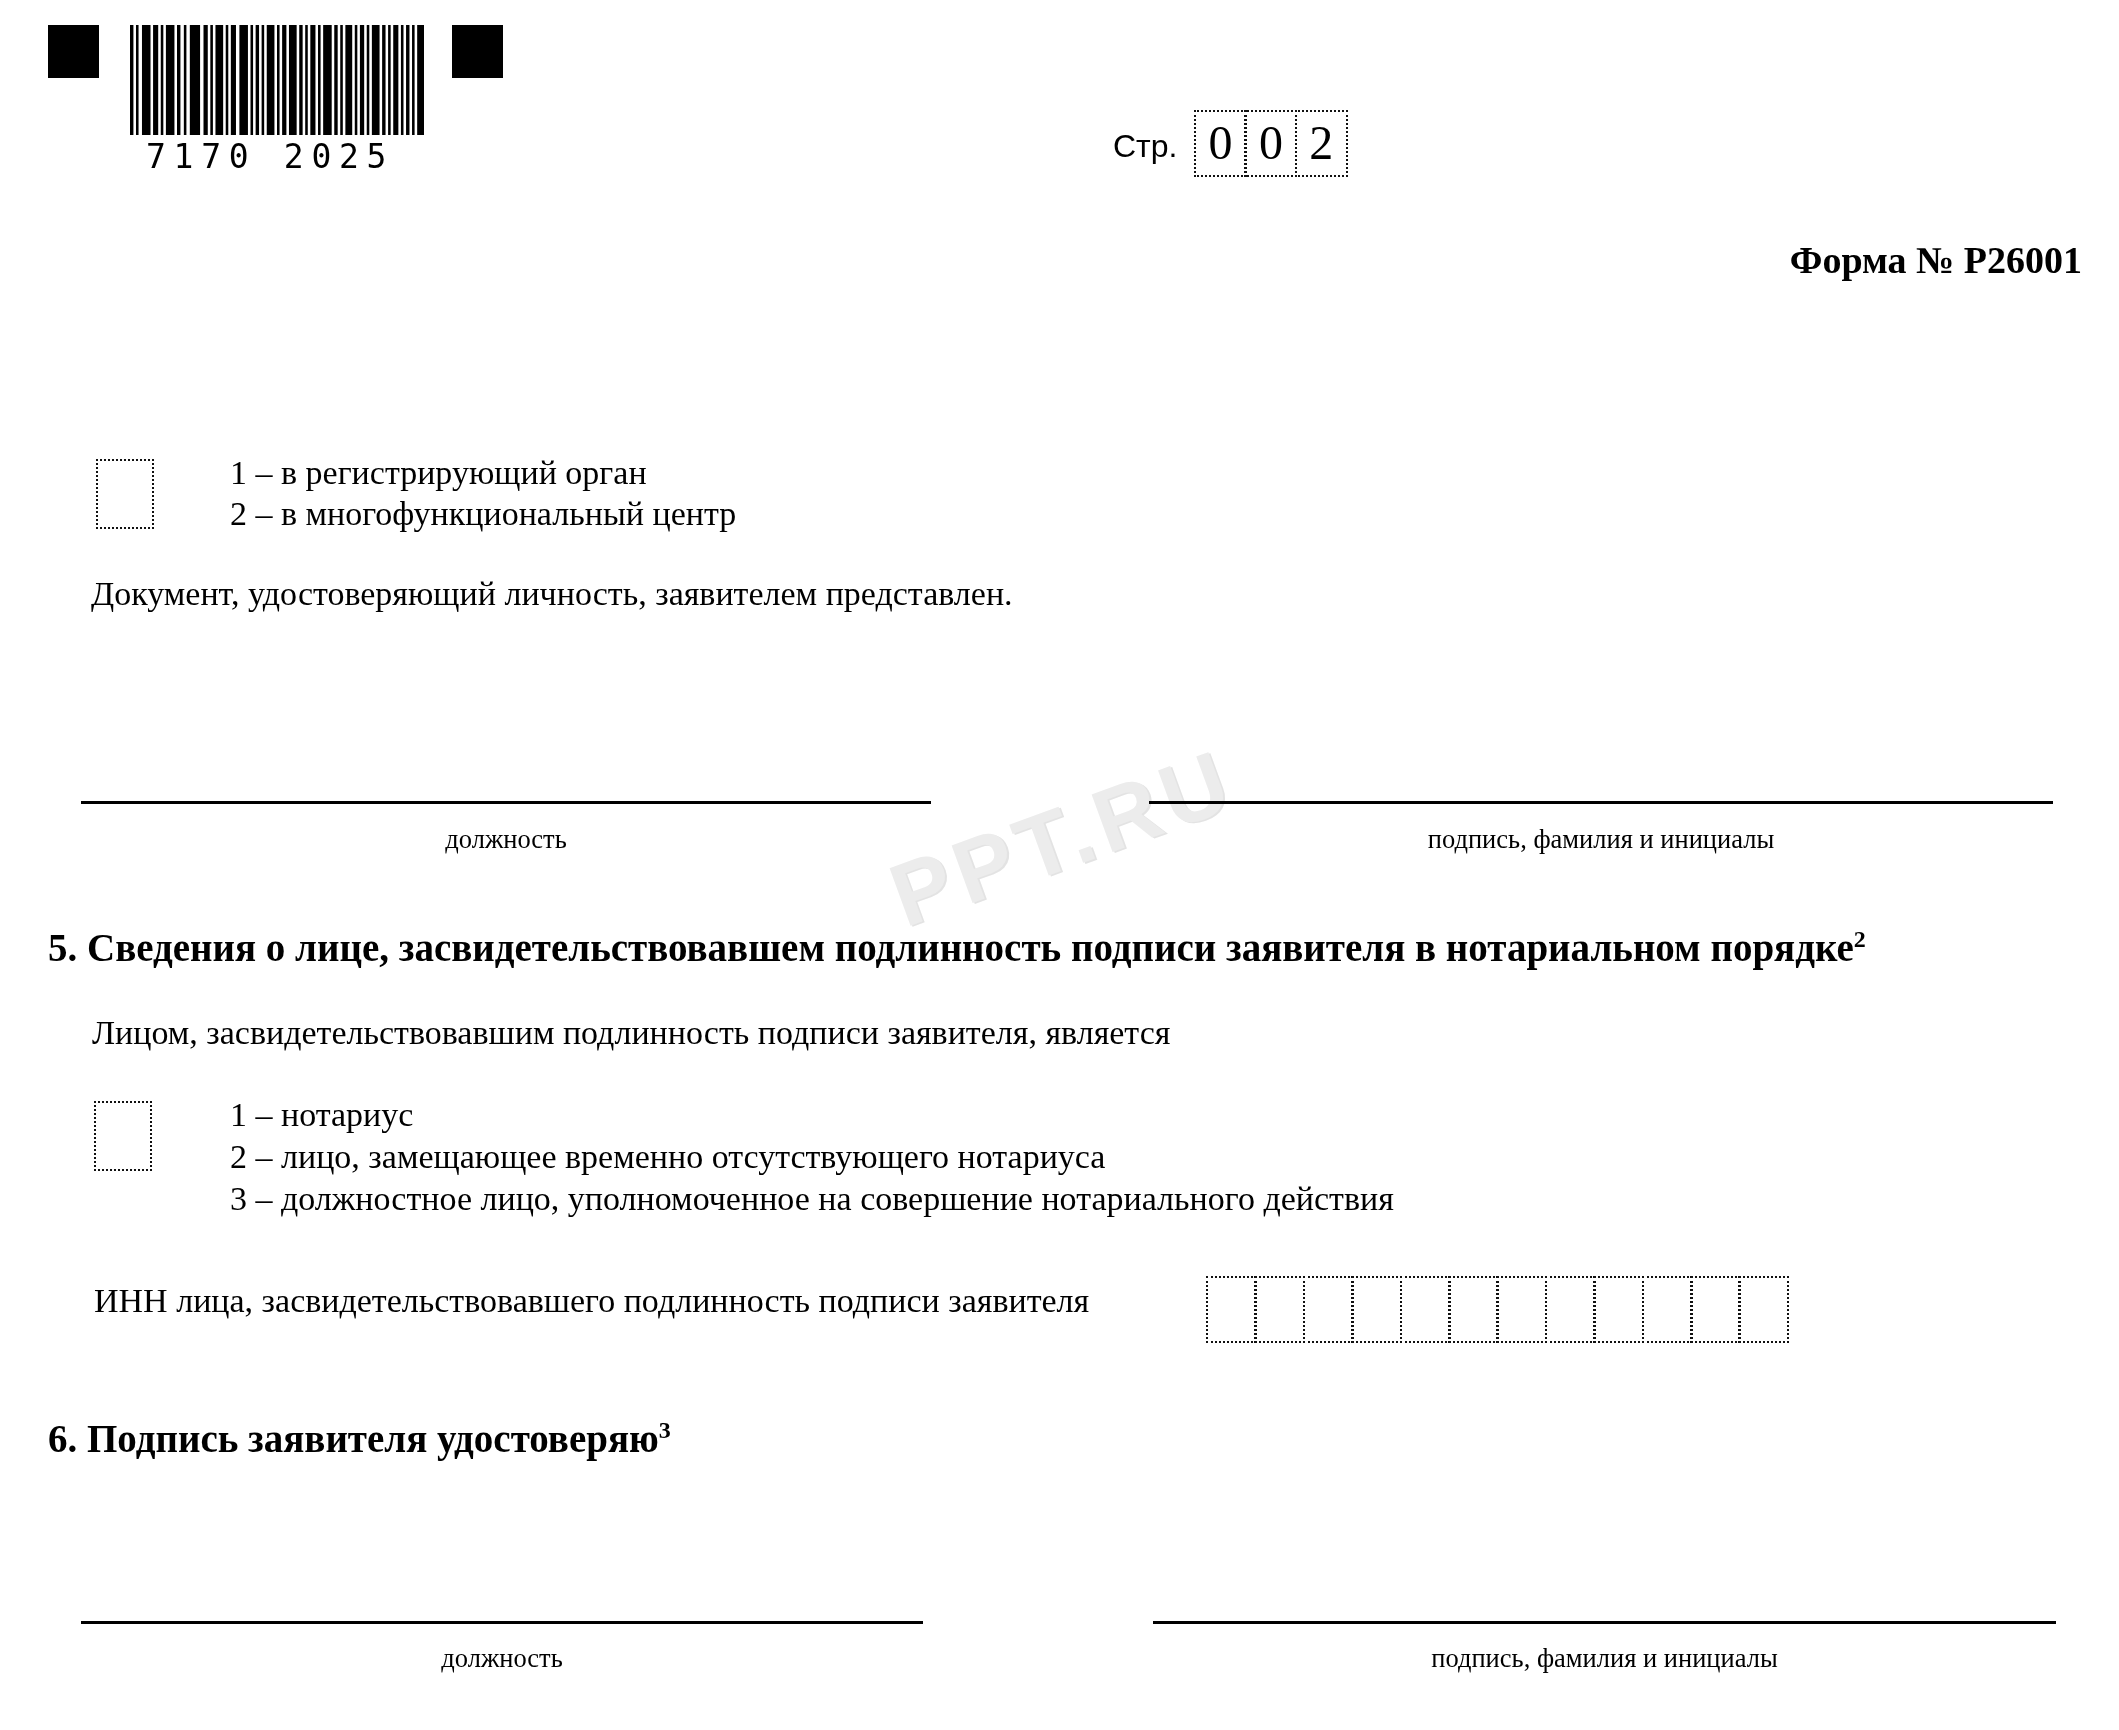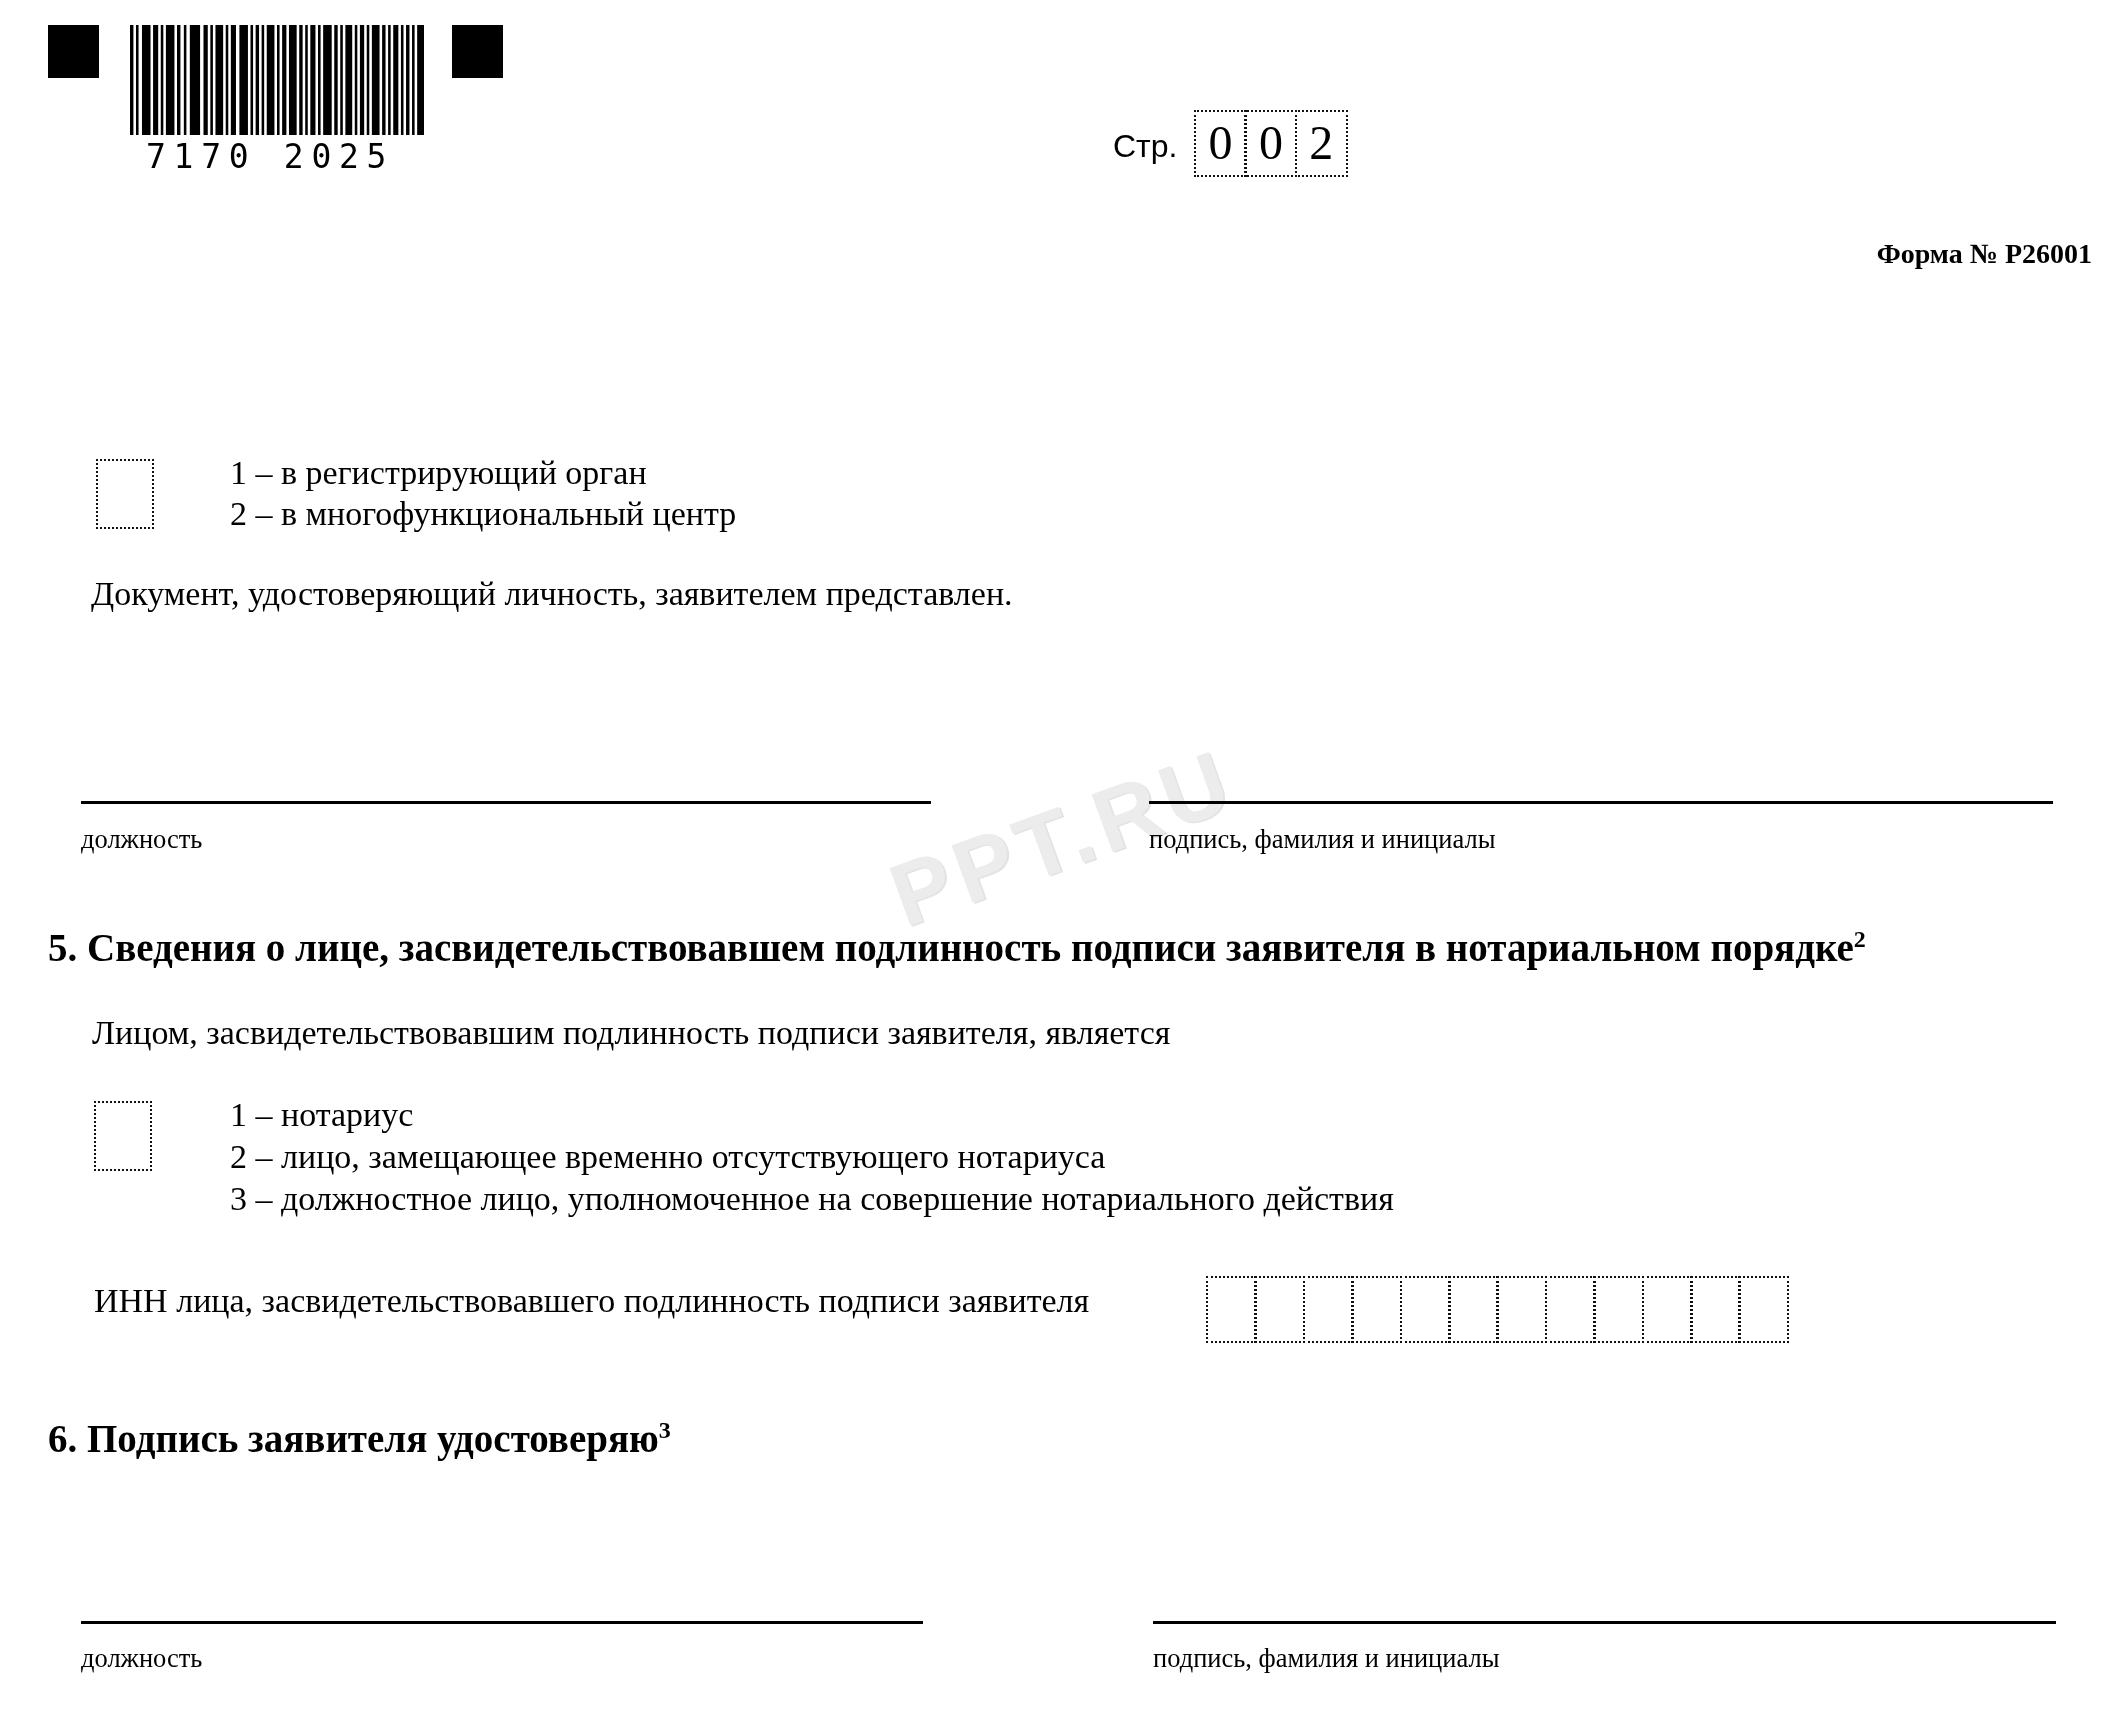--- a/index.html
+++ b/index.html
@@ -51,22 +51,22 @@
     box-sizing:border-box;
     width:53px;height:67px;
     border:2.6px dotted #111;
     text-align:center;
     font-size:48px;line-height:62px;
     font-family:"Liberation Serif","DejaVu Serif",serif;
   }
   .page-cells .cellbox + .cellbox{margin-left:-2.6px;}
 
   .form-title{
-    right:28px;top:238px;
-    font-weight:bold;font-size:28px;white-space:nowrap;text-align:center;
+    right:38px;top:238px;
+    font-weight:bold;font-size:38px;white-space:nowrap;text-align:center;
   }
 
   
   .sec-heading{
     left:48px;
     font-weight:bold;font-size:39px;white-space:nowrap;
   }
   .sec-heading sup{font-size:24px;font-weight:bold;}
   .h4{top:378px;}
   .h5{top:925px;}
@@ -101,21 +101,21 @@
 
   
   .inn-label{left:94px;top:1282px;font-size:34px;white-space:nowrap;}
   .inn-grid{left:1206px;top:1276px;display:flex;}
   .inn-grid .cellbox{width:51px;height:67px;}
   .inn-grid .cellbox + .cellbox{margin-left:-2.6px;}
 
   
   .sig-line{border-top:3.4px solid #000;height:0;}
   .sig-label{
-    font-size:26.5px;text-align:left;white-space:nowrap;
+    font-size:26.5px;text-align:center;white-space:nowrap;
   }
   .sl1-left{left:81px;top:801px;width:850px;}
   .sl1-right{left:1149px;top:801px;width:904px;}
   .lb1-left{left:81px;top:824px;width:850px;}
   .lb1-right{left:1149px;top:824px;width:904px;}
   .sl2-left{left:81px;top:1621px;width:842px;}
   .sl2-right{left:1153px;top:1621px;width:903px;}
   .lb2-left{left:81px;top:1643px;width:842px;}
   .lb2-right{left:1153px;top:1643px;width:903px;}
 </style>

